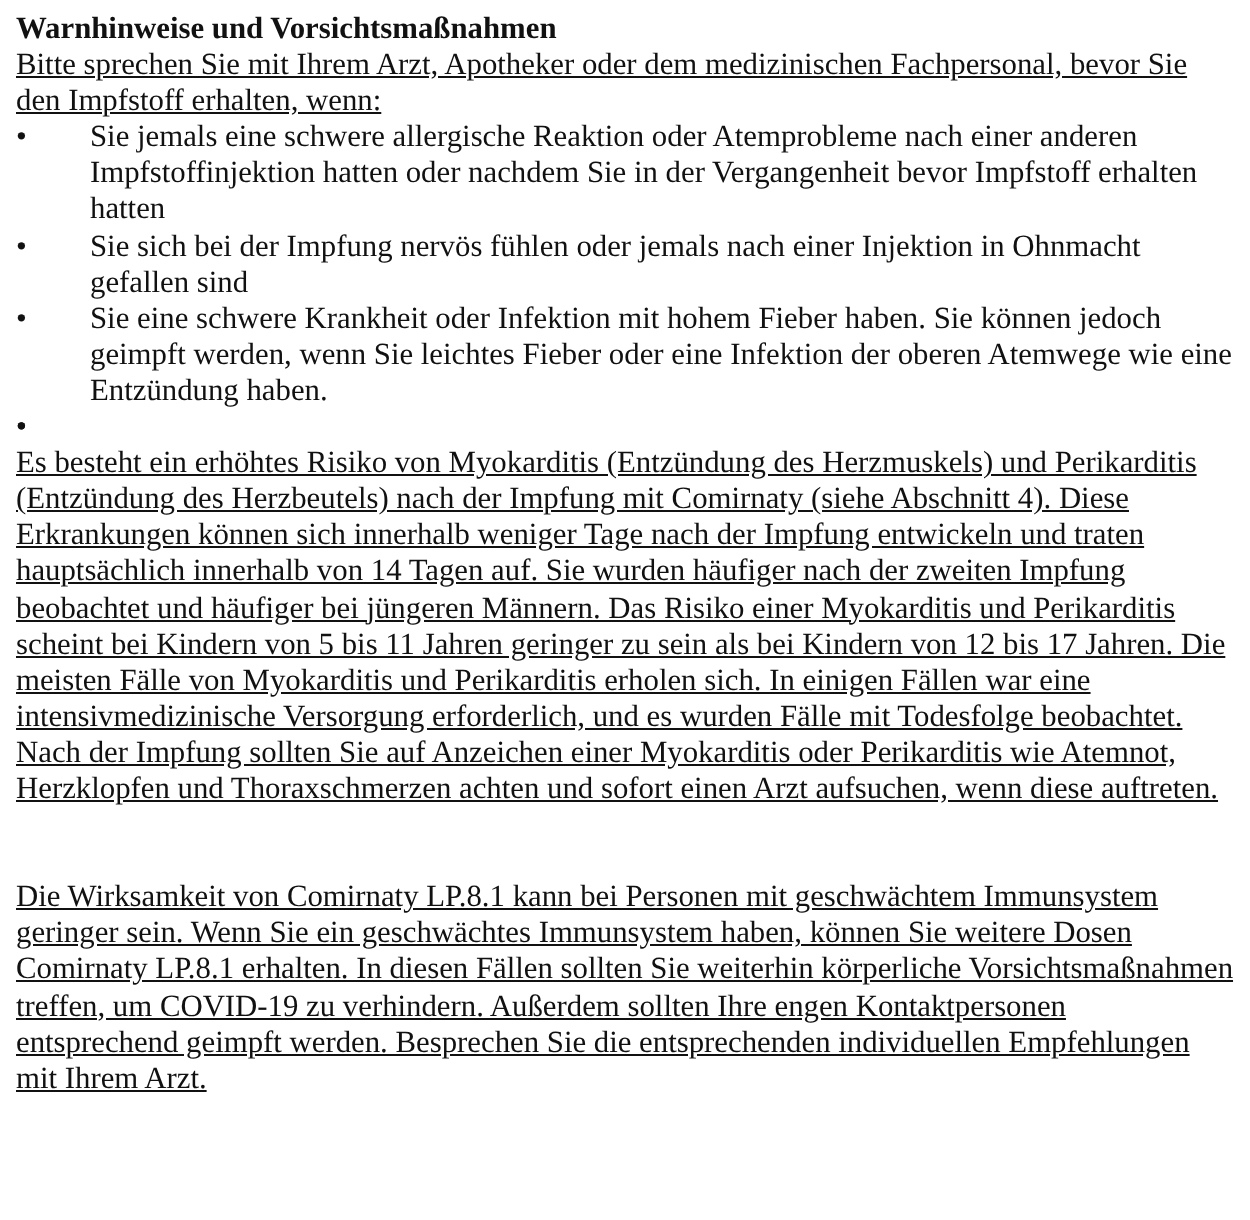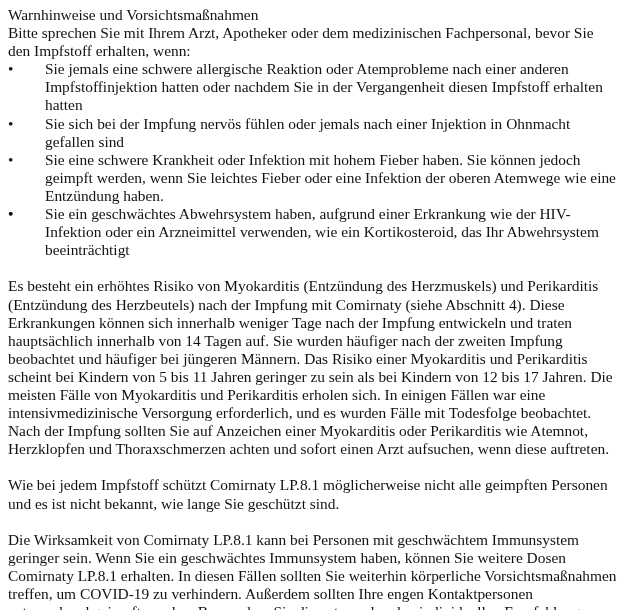--- a/index.html
+++ b/index.html
@@ -2,39 +2,38 @@
 <html><head>
 <meta charset="utf-8">
 <style>
   html, body { margin: 0; padding: 0; background: #ffffff; }
   body {
     width: 625px; height: 610px; overflow: hidden;
     font-family: "Liberation Serif", "DejaVu Serif", serif;
     font-size: 15.4px; line-height: 18.1px; color: #111111;
   }
   .page { padding: 6px 8px 0 8px; }
-  h1 { font-size: 15.4px; font-weight: normal; margin: 0; line-height: 18.1px; }
-  p { margin: 0; }
+  h1 { font-size: 15.4px; font-weight: bold; margin: 0; line-height: 18.1px; }
+  p { margin: 0; text-decoration: underline; }
   ul { list-style: none; margin: 0; padding: 0; }
   li { position: relative; padding-left: 37px; }
   li .bullet { position: absolute; left: 0; top: 0; width: 10px; }
   .gap { height: 18.1px; }
 </style>
 </head>
 <body>
 
 <div class="page">
   <h1>Warnhinweise und Vorsichtsmaßnahmen</h1>
   <p>Bitte sprechen Sie mit Ihrem Arzt, Apotheker oder dem medizinischen Fachpersonal, bevor Sie den Impfstoff erhalten, wenn:</p>
   <ul>
-    <li><span class="bullet">•</span><span>Sie jemals eine schwere allergische Reaktion oder Atemprobleme nach einer anderen Impfstoffinjektion hatten oder nachdem Sie in der Vergangenheit diesen Impfstoff erhalten hatten</span></li>
+    <li><span class="bullet">•</span><span>Sie jemals eine schwere allergische Reaktion oder Atemprobleme nach einer anderen Impfstoffinjektion hatten oder nachdem Sie in der Vergangenheit bevor Impfstoff erhalten hatten</span></li>
     <li><span class="bullet">•</span><span>Sie sich bei der Impfung nervös fühlen oder jemals nach einer Injektion in Ohnmacht gefallen sind</span></li>
     <li><span class="bullet">•</span><span>Sie eine schwere Krankheit oder Infektion mit hohem Fieber haben. Sie können jedoch geimpft werden, wenn Sie leichtes Fieber oder eine Infektion der oberen Atemwege wie eine Entzündung haben.</span></li>
     <li><span class="bullet">•</span></li>
-    <li><span class="bullet">•</span><span>Sie ein geschwächtes Abwehrsystem haben, aufgrund einer Erkrankung wie der HIV-Infektion oder ein Arzneimittel verwenden, wie ein Kortikosteroid, das Ihr Abwehrsystem beeinträchtigt</span></li>
+    <li><span class="bullet">•</span></li>
   </ul>
   <div class="gap"></div>
   <p>Es besteht ein erhöhtes Risiko von Myokarditis (Entzündung des Herzmuskels) und Perikarditis (Entzündung des Herzbeutels) nach der Impfung mit Comirnaty (siehe Abschnitt 4). Diese Erkrankungen können sich innerhalb weniger Tage nach der Impfung entwickeln und traten hauptsächlich innerhalb von 14 Tagen auf. Sie wurden häufiger nach der zweiten Impfung beobachtet und häufiger bei jüngeren Männern. Das Risiko einer Myokarditis und Perikarditis scheint bei Kindern von 5 bis 11 Jahren geringer zu sein als bei Kindern von 12 bis 17 Jahren. Die meisten Fälle von Myokarditis und Perikarditis erholen sich. In einigen Fällen war eine intensivmedizinische Versorgung erforderlich, und es wurden Fälle mit Todesfolge beobachtet. Nach der Impfung sollten Sie auf Anzeichen einer Myokarditis oder Perikarditis wie Atemnot, Herzklopfen und Thoraxschmerzen achten und sofort einen Arzt aufsuchen, wenn diese auftreten.</p>
   <div class="gap"></div>
-  <p>Wie bei jedem Impfstoff schützt Comirnaty LP.8.1 möglicherweise nicht alle geimpften Personen und es ist nicht bekannt, wie lange Sie geschützt sind.</p>
   <div class="gap"></div>
   <p>Die Wirksamkeit von Comirnaty LP.8.1 kann bei Personen mit geschwächtem Immunsystem geringer sein. Wenn Sie ein geschwächtes Immunsystem haben, können Sie weitere Dosen Comirnaty LP.8.1 erhalten. In diesen Fällen sollten Sie weiterhin körperliche Vorsichtsmaßnahmen treffen, um COVID-19 zu verhindern. Außerdem sollten Ihre engen Kontaktpersonen entsprechend geimpft werden. Besprechen Sie die entsprechenden individuellen Empfehlungen mit Ihrem Arzt.</p>
 </div>
 
 </body></html>

